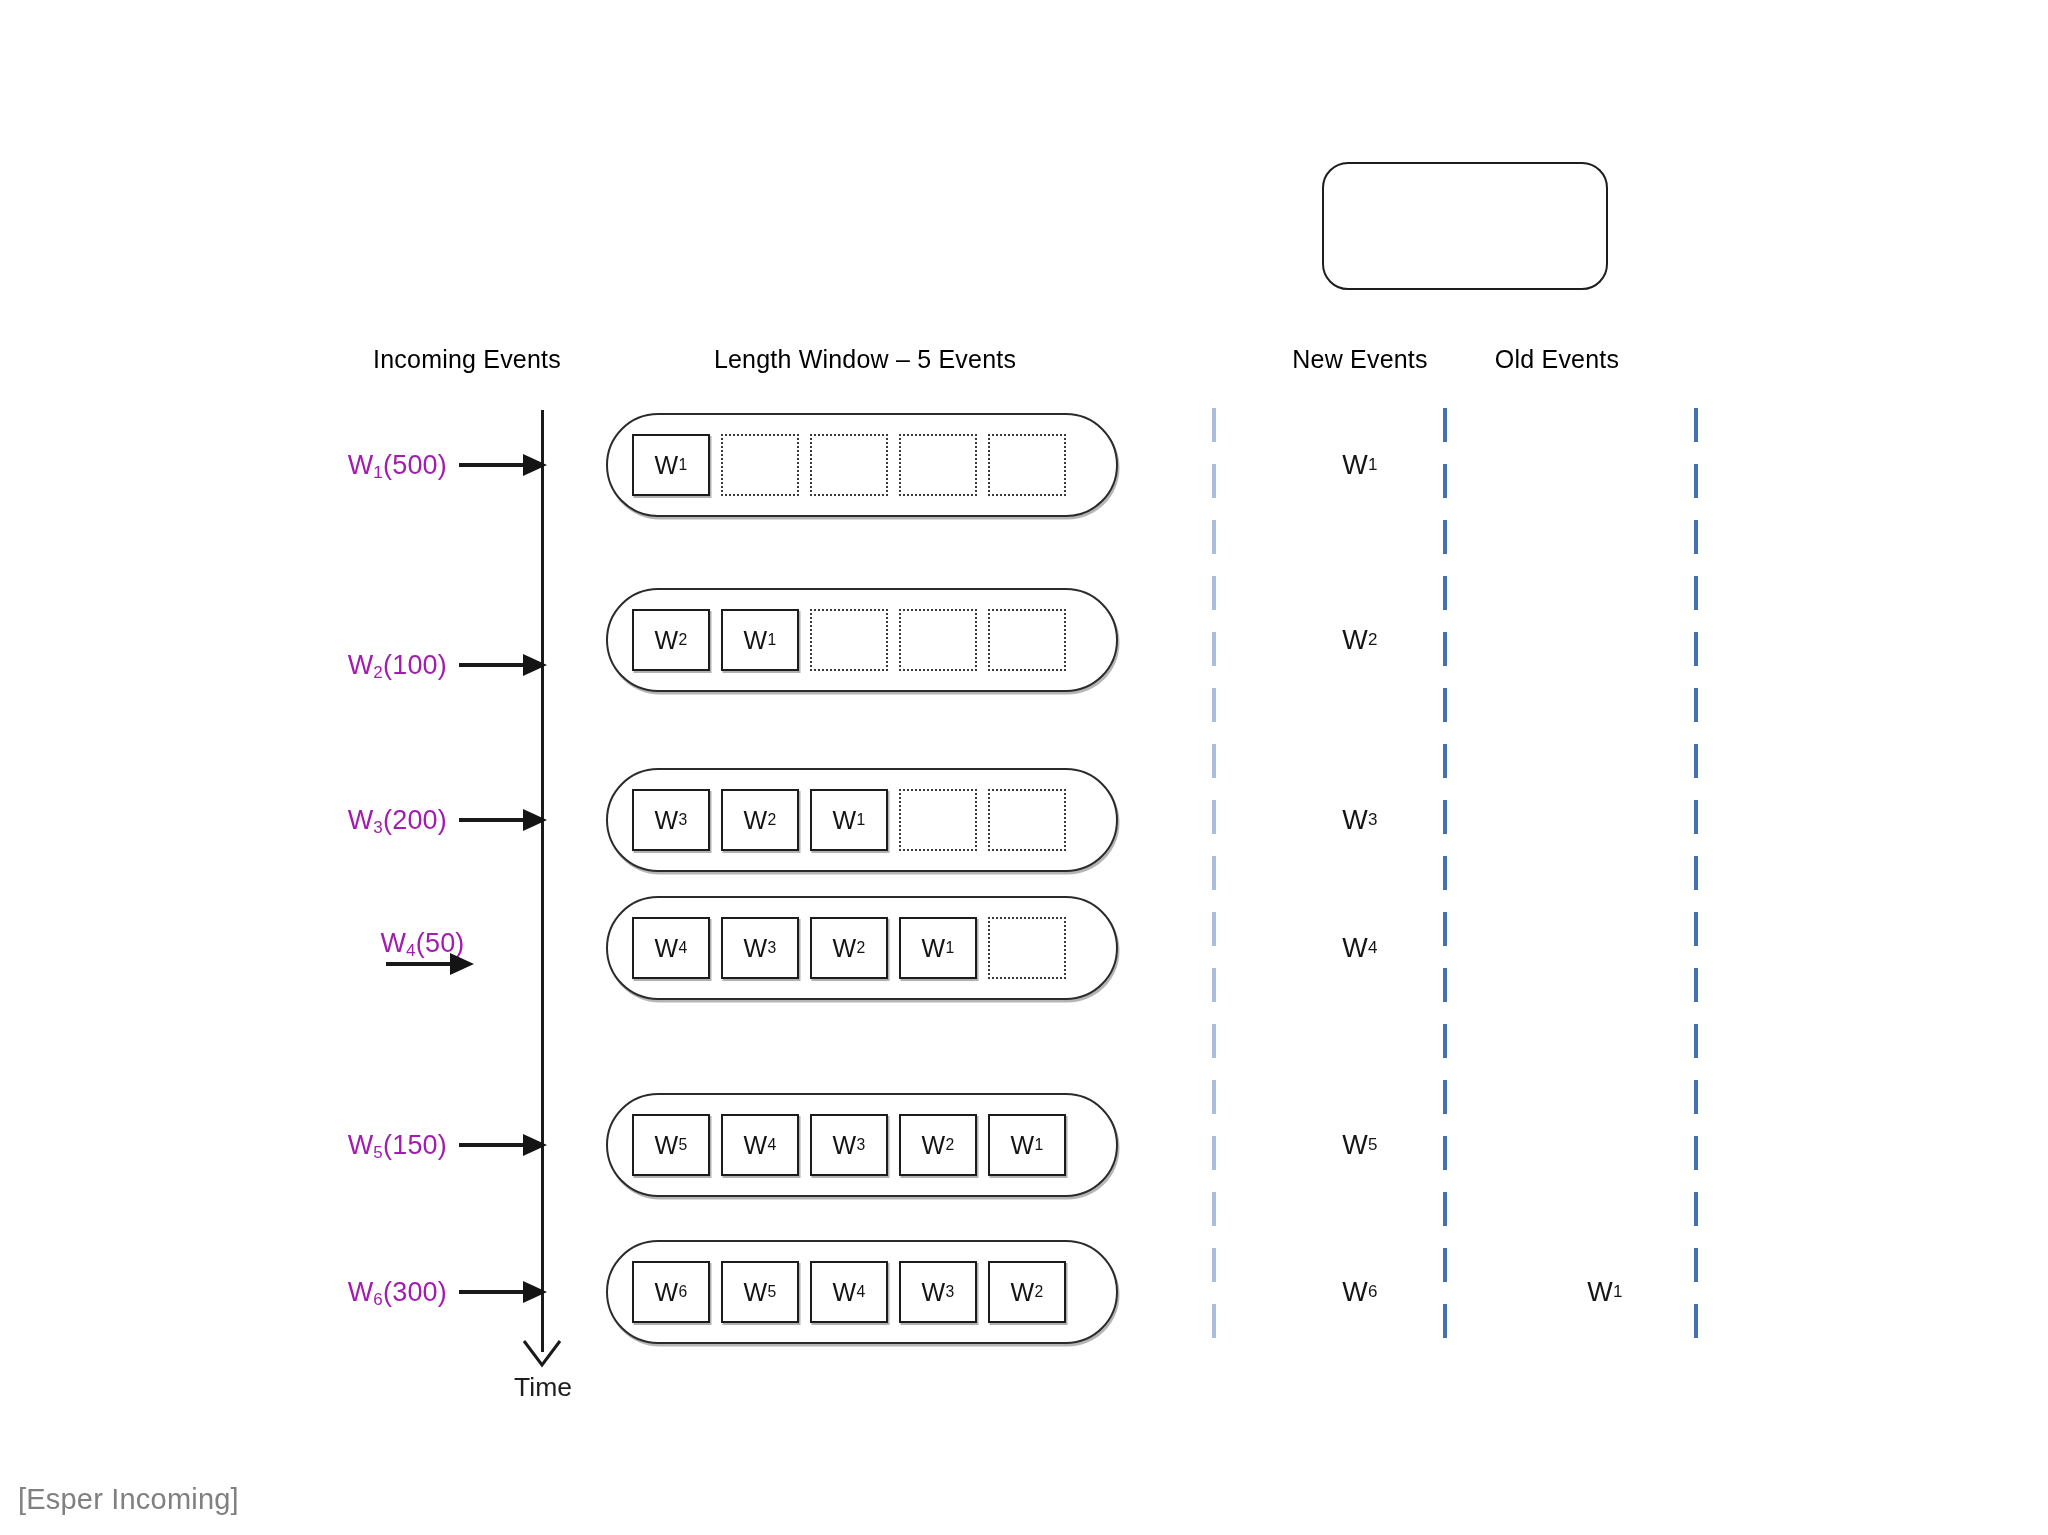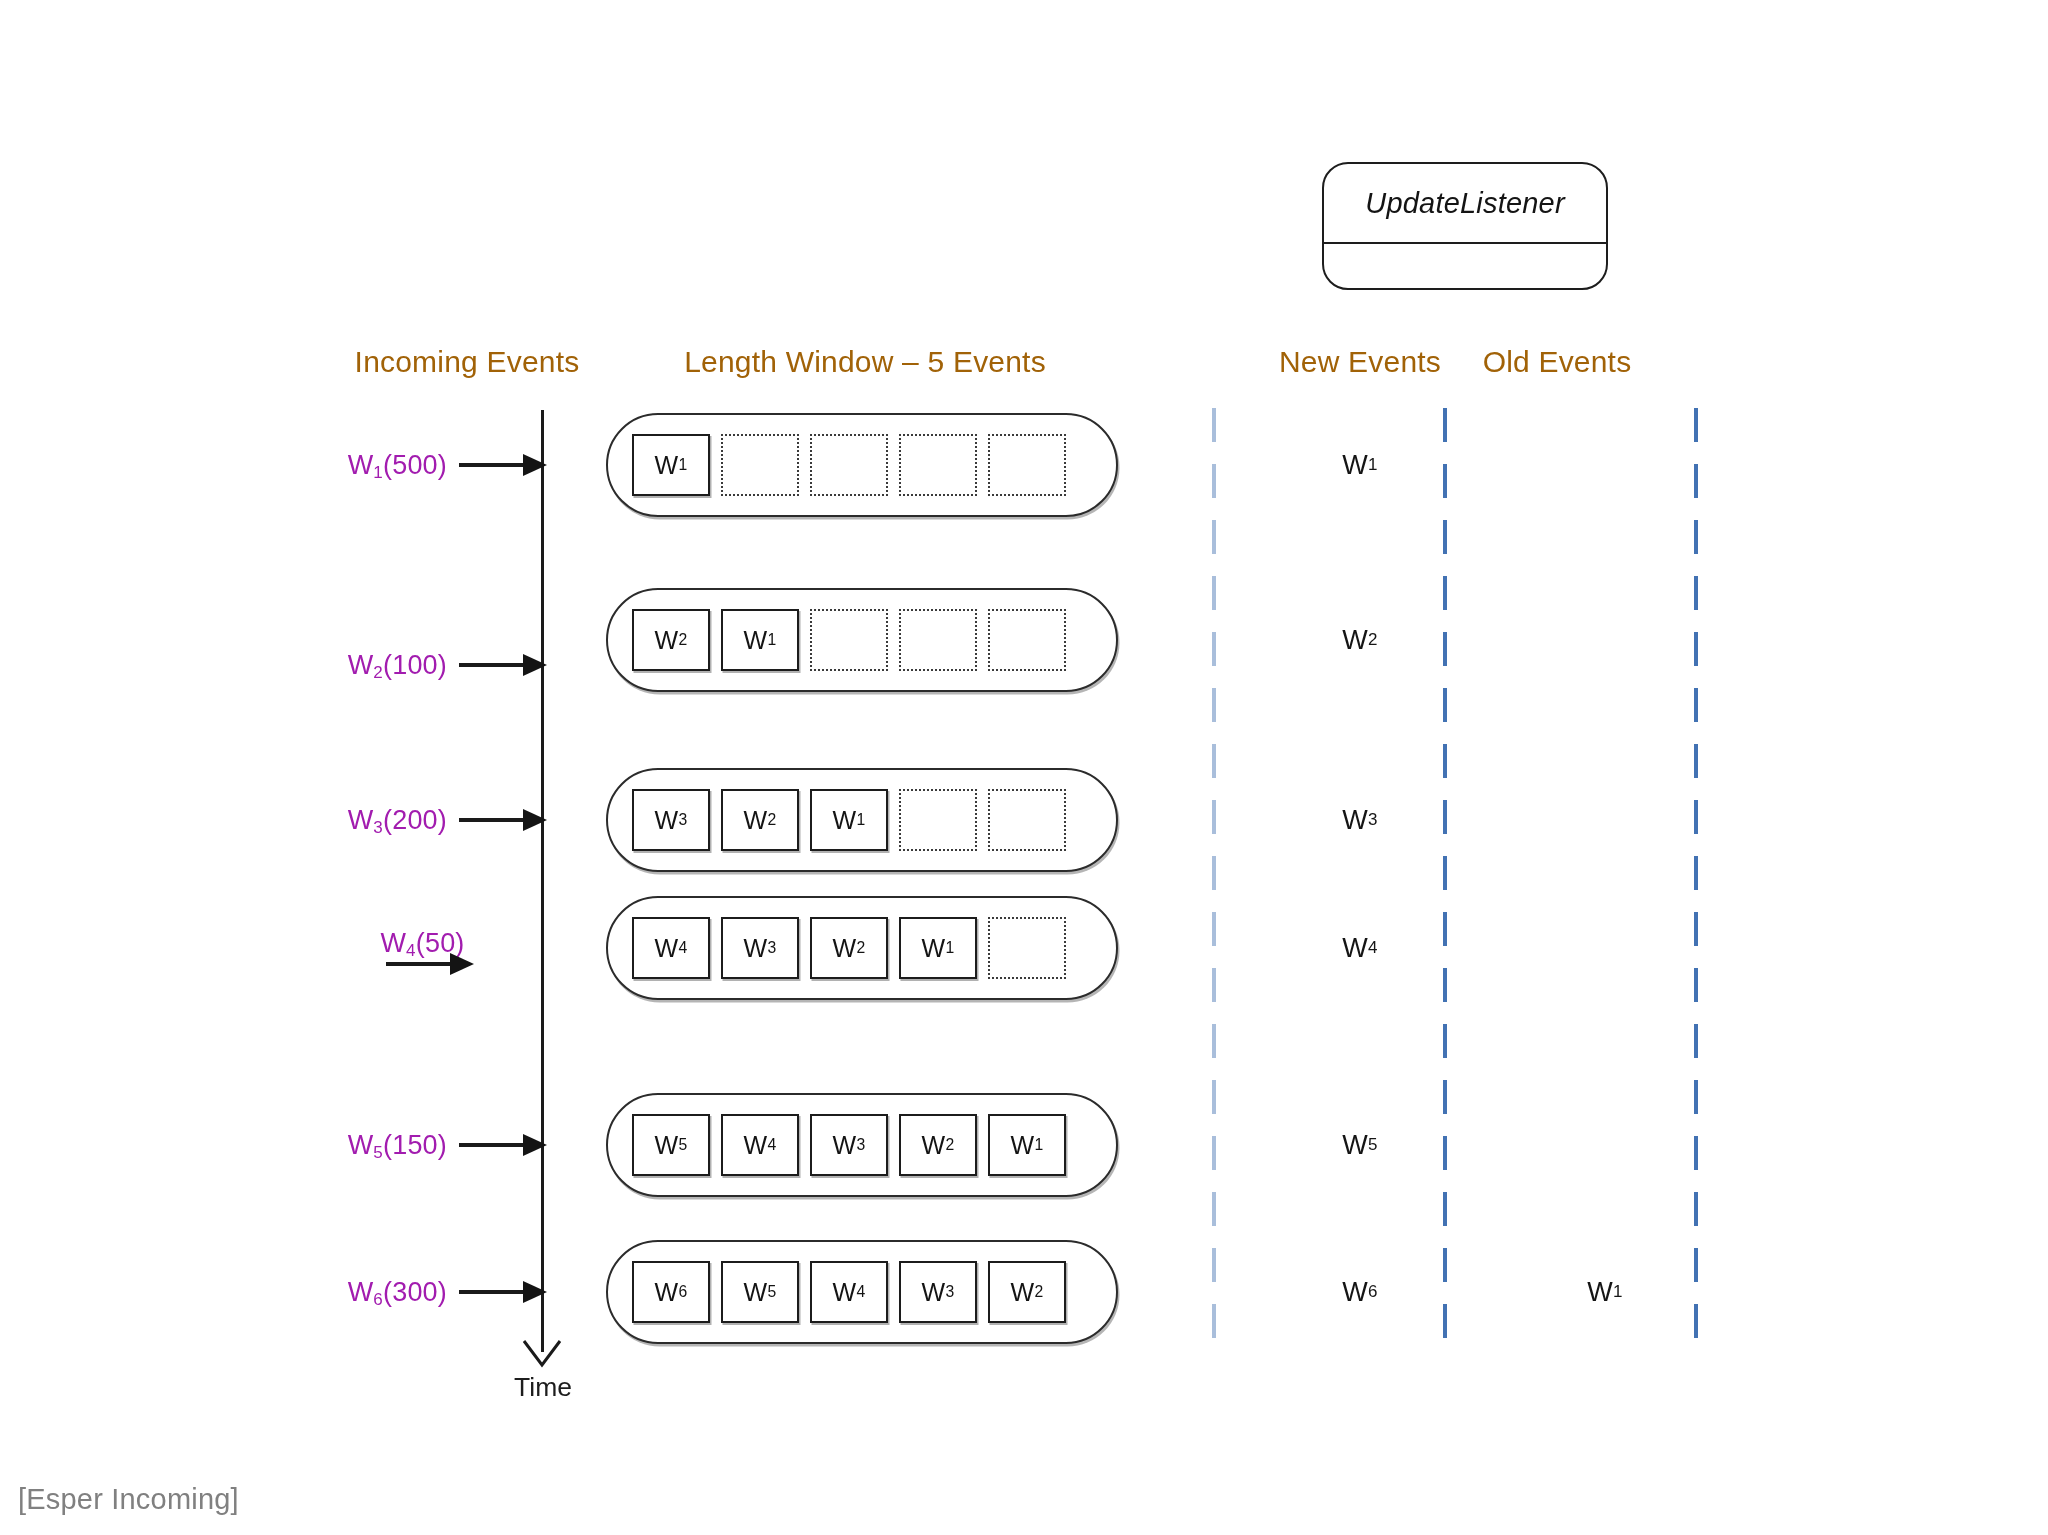--- a/index.html
+++ b/index.html
@@ -21,21 +21,21 @@
     display:flex;align-items:center;justify-content:center;
     font-style:italic;font-size:29px;letter-spacing:.2px;color:#141414;
     border-bottom:2px solid #1d1d1d;box-sizing:border-box;
   }
   #update-listener .ul-compartment{
     position:absolute;left:0;top:80px;width:100%;height:46px;
   }
 
   
   .col-head{
-    font-size:30px;color:#a16207;white-space:nowrap;
+    font-size:25px;color:#000000;white-space:nowrap;
     text-align:center;letter-spacing:.2px;
   }
   #head-incoming{left:352px;top:345px;width:230px;}
   #head-window  {left:680px;top:345px;width:370px;}
   #head-new     {left:1260px;top:345px;width:200px;}
   #head-old     {left:1457px;top:345px;width:200px;}
 
   
   #time-axis{
     left:541px;top:410px;width:3px;height:942px;background:#1a1a1a;
@@ -115,21 +115,20 @@
 
   
   #footer-caption{
     left:18px;top:1483px;font-size:29px;color:#808080;letter-spacing:.2px;
   }
 </style>
 </head>
 <body>
 
 <div class="abs" id="update-listener">
-  <div class="ul-title">UpdateListener</div>
   <div class="ul-compartment"></div>
 </div>
 
 <div class="abs col-head" id="head-incoming">Incoming Events</div>
 <div class="abs col-head" id="head-window">Length Window – 5 Events</div>
 <div class="abs col-head" id="head-new">New Events</div>
 <div class="abs col-head" id="head-old">Old Events</div>
 
 <div class="abs" id="time-axis"></div>
 <svg class="abs" id="time-arrowhead" viewBox="0 0 42 30">

